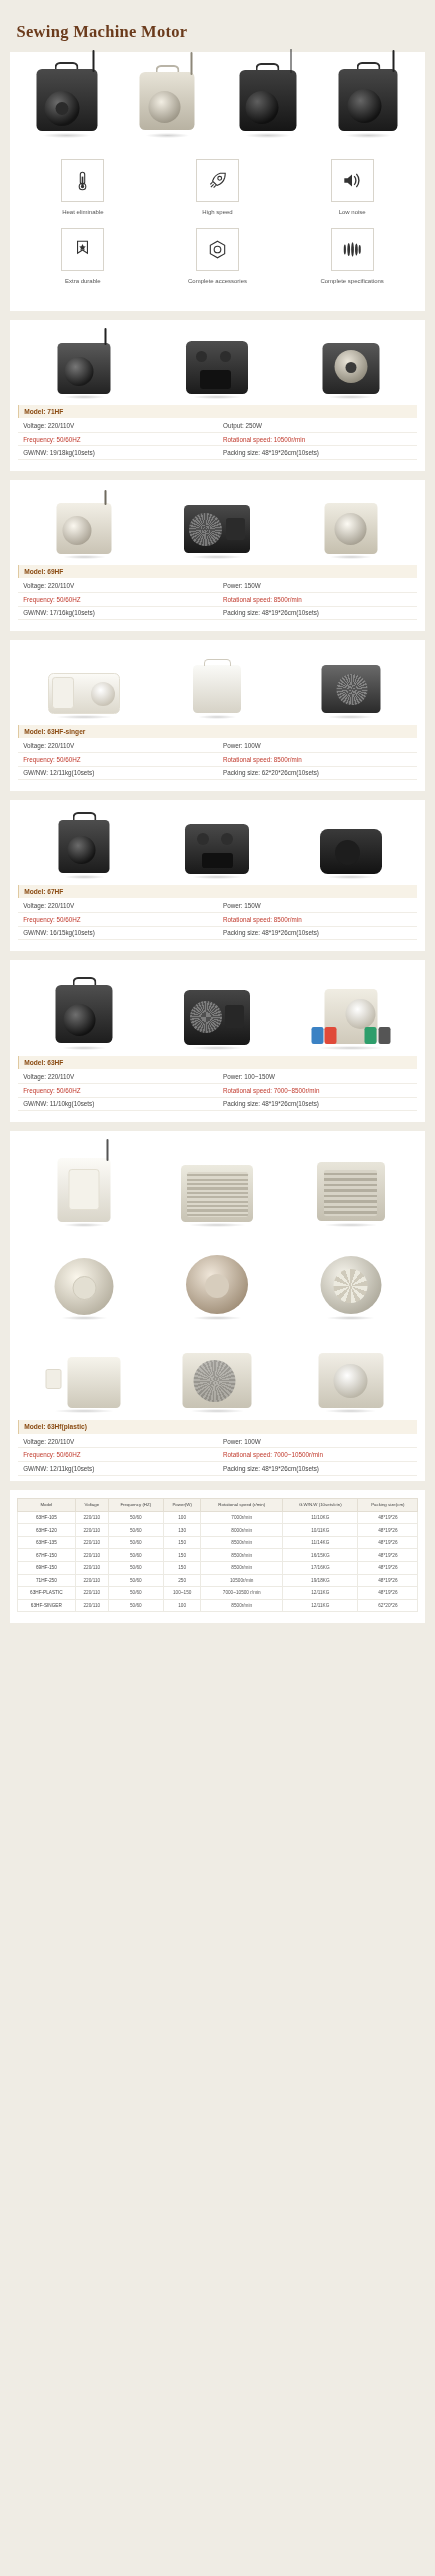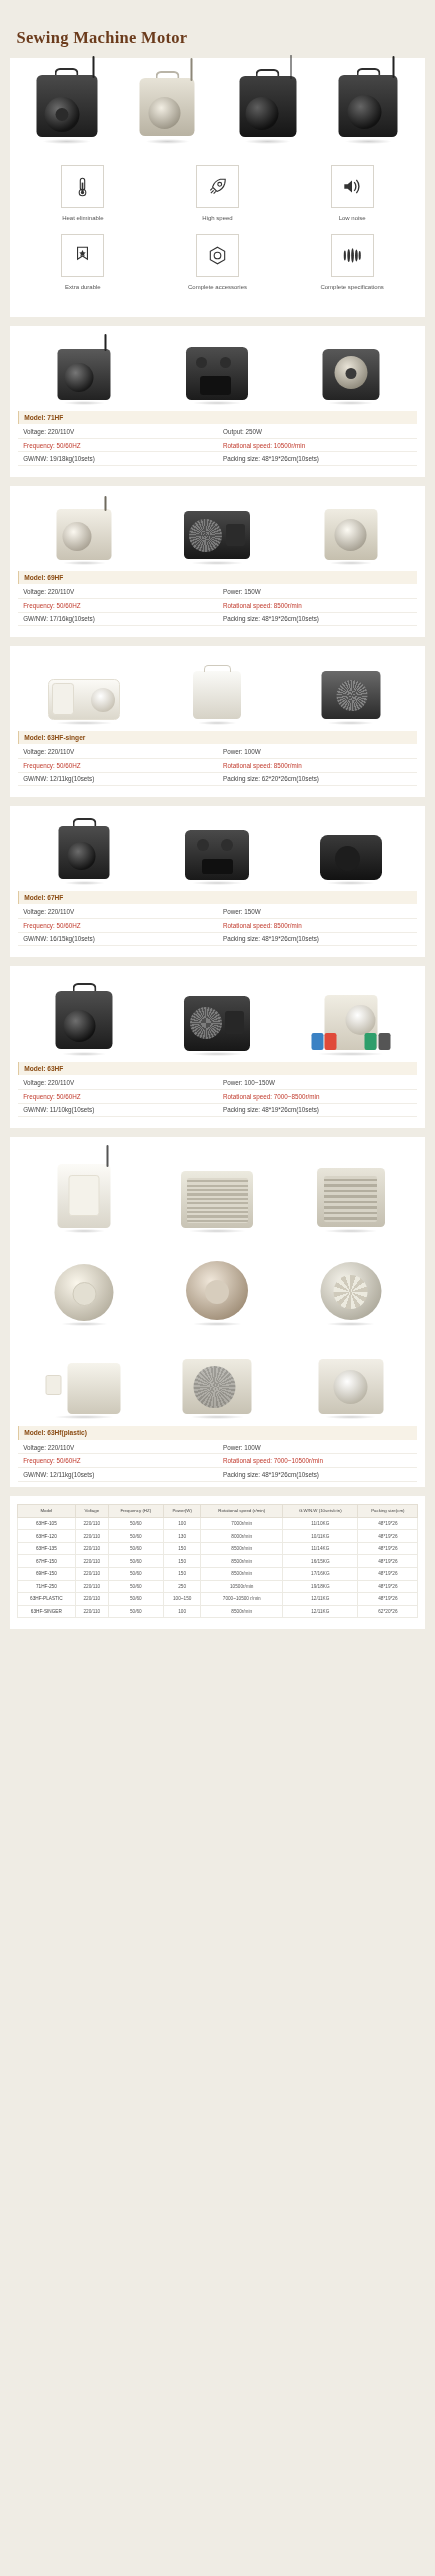--- a/index.html
+++ b/index.html
@@ -4,21 +4,21 @@
 <style>
   * { box-sizing: border-box; margin: 0; padding: 0; }
   body {
     width: 435px;
     background: #efece4;
     font-family: "Liberation Sans", sans-serif;
     color: #333;
   }
   .page {
     width: 435px;
-    margin: 14px auto;
+    margin: 8px auto;
     background: #efece4;
     padding-bottom: 16.5px;
   }
 
   
   .header {
     padding: 14.3px 0 10px 16.5px;
     background: #efece4;
   }
   .header h1 {

